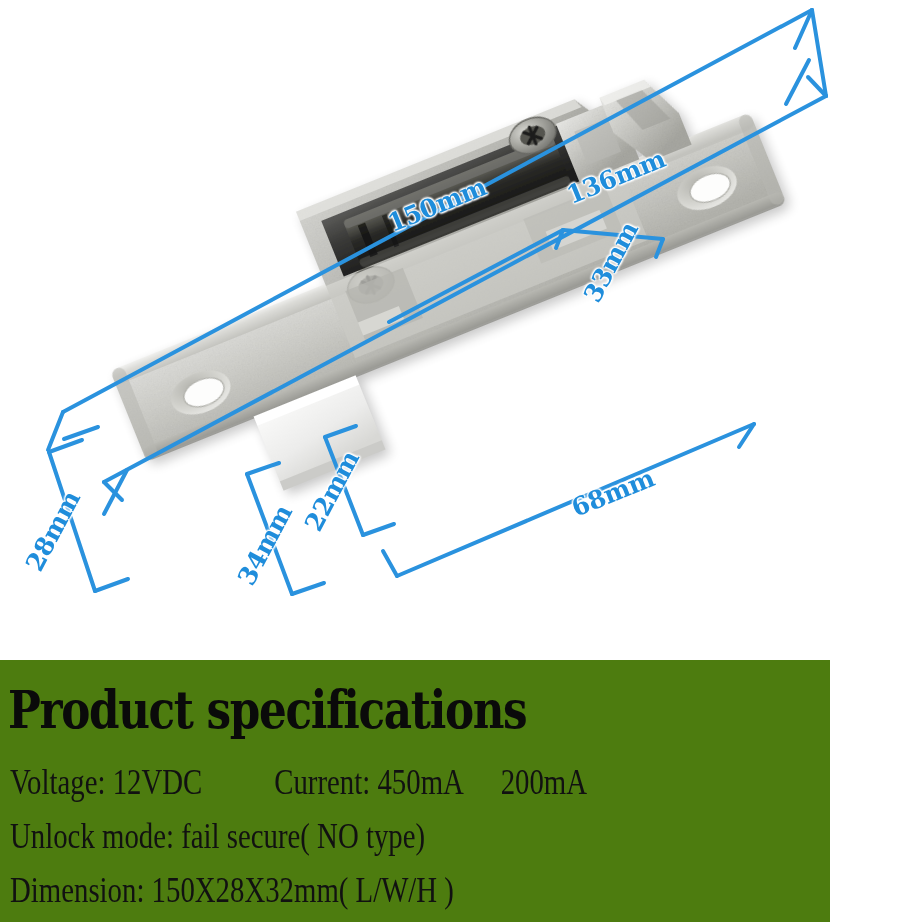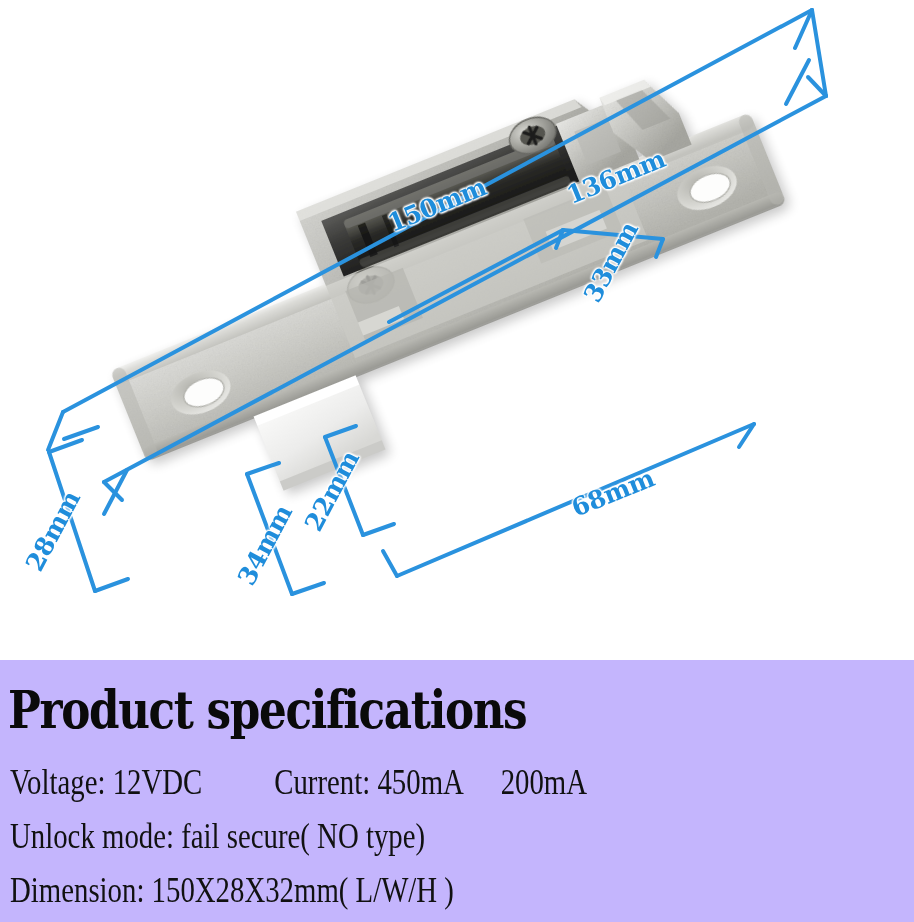--- a/index.html
+++ b/index.html
@@ -48,23 +48,23 @@
       1px 0 2px #ffffff, -1px 0 2px #ffffff,
       0 1px 2px #ffffff, 0 -1px 2px #ffffff;
     pointer-events: none;
   }
 
   
   #spec-area {
     position: absolute;
     left: 0;
     top: 660px;
-    width: 914px;
+    width: 830px;
     height: 262px;
-    background: #c4b5fd;
+    background: #4d7c0f;
   }
   #spec-title {
     position: absolute;
     left: 8px;
     top: 24px;
     font-family: "DejaVu Serif", "Liberation Serif", serif;
     font-weight: bold;
     font-size: 52px;
     line-height: 1;
     color: #0a0a0a;

